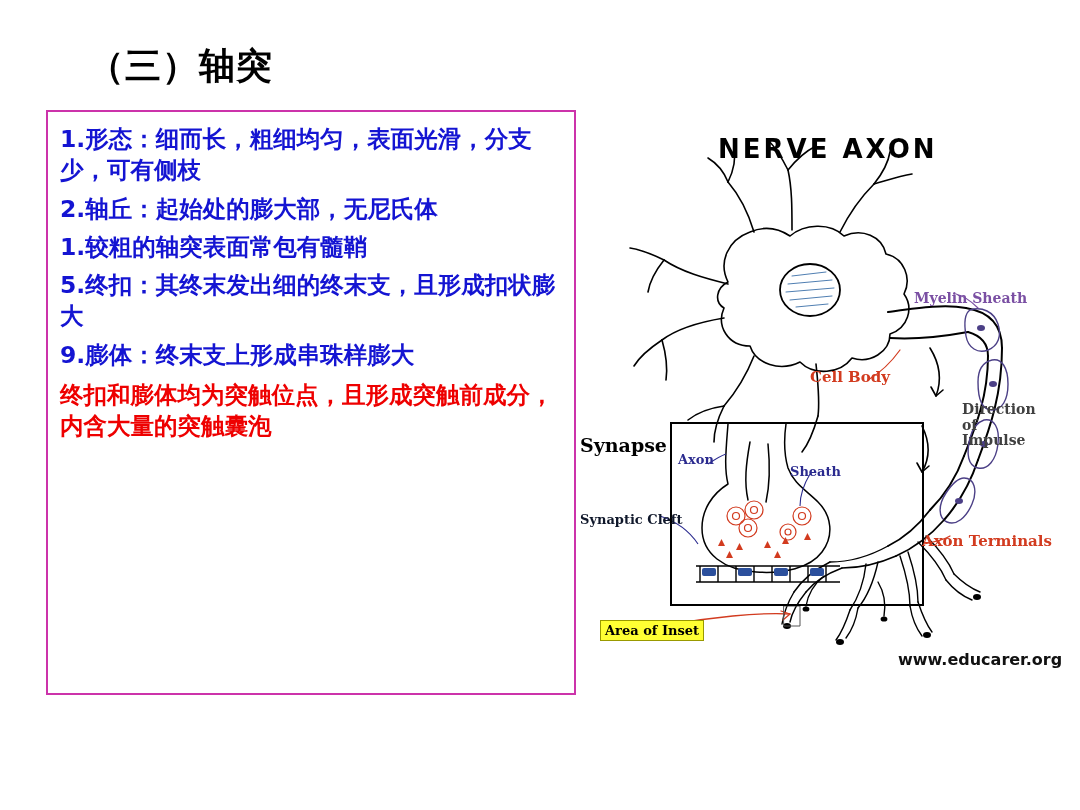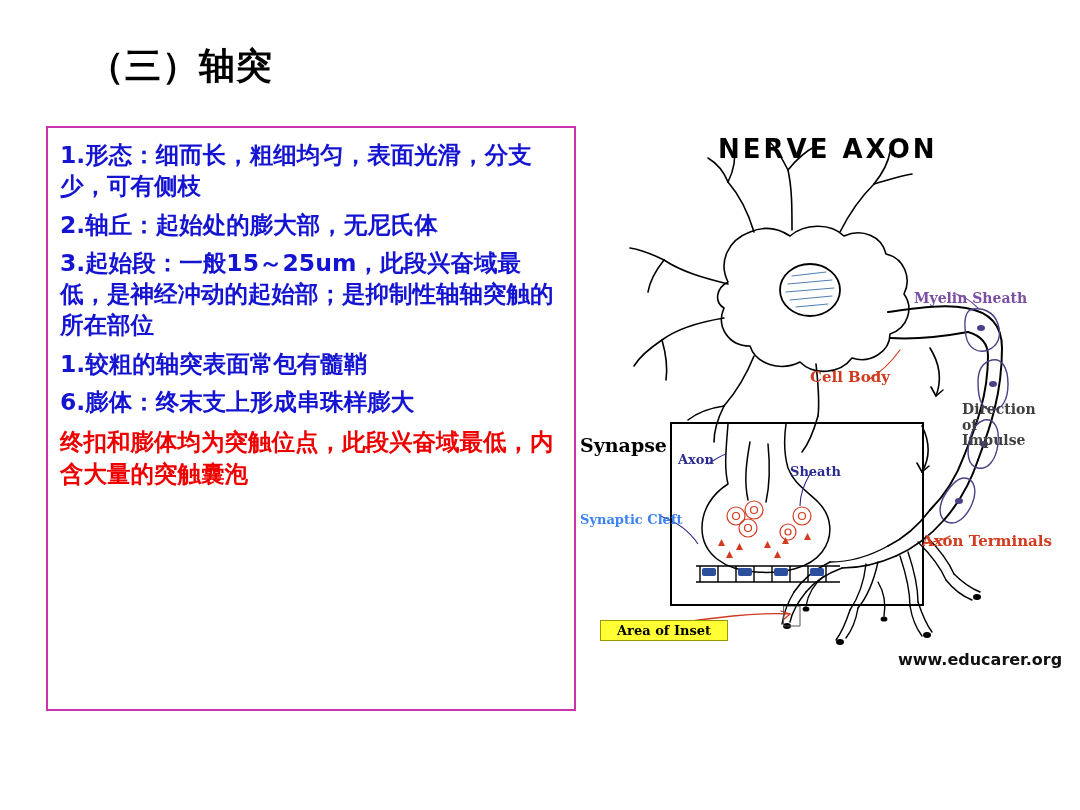--- a/index.html
+++ b/index.html
@@ -37,21 +37,20 @@
   #text-box {
     position: absolute;
     left: 46px;
     top: 110px;
     width: 530px;
     height: 585px;
     border: 2px solid #cc33aa;
     box-sizing: border-box;
     background: #ffffff;
     padding: 12px 14px 10px 12px;
-    margin-top: 16px;
   }
   .bullet {
     font-family: "DejaVu Sans", "Liberation Sans", sans-serif;
     font-weight: 700;
     font-size: 23.5px;
     line-height: 1.33;
     color: #1414d2;
     margin: 0 0 7px 0;
     text-align: left;
     letter-spacing: 0px;
@@ -86,26 +85,26 @@
     font-size: 14px;
     white-space: nowrap;
   }
   .lbl-myelin { left: 336px; top: 178px; color: #7a4fa3; }
   .lbl-cellbody { left: 232px; top: 256px; color: #d23b1f; font-size: 15px; }
   .lbl-direction { left: 384px; top: 290px; color: #404040; text-align: left; line-height: 1.12; font-size: 14px; }
   .lbl-axonterm { left: 344px; top: 420px; color: #d23b1f; font-size: 15px; }
   .lbl-synapse { left: 2px; top: 322px; color: #000000; font-size: 19px; }
   .lbl-axon { left: 100px; top: 340px; color: #2b2b8f; font-size: 13px; }
   .lbl-vesicle { left: 212px; top: 352px; color: #2b2b8f; font-size: 13px; }
-  .lbl-cleft { left: 2px; top: 400px; color: #3b82f6; font-size: 13px; }
+  .lbl-cleft { left: 2px; top: 400px; color: #0f172a; font-size: 13px; }
   .lbl-inset {
     left: 22px; top: 508px;
     color: #000000; font-size: 13px;
     background: #ffff33;
-    padding: 2px 16px;
+    padding: 2px 4px;
     border: 1px solid #999900;
   }
   .lbl-credit {
     left: 320px; top: 538px;
     color: #111111; font-size: 16px;
     font-family: "DejaVu Sans", "Liberation Sans", sans-serif;
     text-align: center;
   }
   #inset-box {
     position: absolute;
@@ -126,24 +125,24 @@
 </head>
 <body>
 
 <div id="slide">
 
   <div id="slide-title">（三）轴突</div>
 
   <div id="text-box">
     <p class="bullet">1.形态：细而长，粗细均匀，表面光滑，分支少，可有侧枝</p>
     <p class="bullet">2.轴丘：起始处的膨大部，无尼氏体</p>
-    <p class="bullet">3.起始段：一般15～25um，此段兴奋域最低，是神经冲动的起始部；是抑制性轴轴突触的所在部位</p>
     <p class="bullet">1.较粗的轴突表面常包有髓鞘</p>
-    <p class="bullet">6.膨体：终末支上形成串珠样膨大</p>
-    <p class="bullet red">终扣和膨体均为突触位点，此段兴奋域最低，内含大量的突触囊泡</p>
+    <p class="bullet">5.终扣：其终末发出细的终末支，且形成扣状膨大</p>
+    <p class="bullet">9.膨体：终末支上形成串珠样膨大</p>
+    <p class="bullet red">终扣和膨体均为突触位点，且形成突触前成分，内含大量的突触囊泡</p>
   </div>
 
   <div id="figure">
 
     <div id="figure-title">NERVE AXON</div>
 
     <svg class="art" viewBox="0 0 496 580" aria-hidden="true">
       <g fill="none" stroke="#000000" stroke-width="1.6" stroke-linecap="round" stroke-linejoin="round">
 
         <path d="M150 170 C140 150 150 128 172 120 C186 114 200 116 212 124

